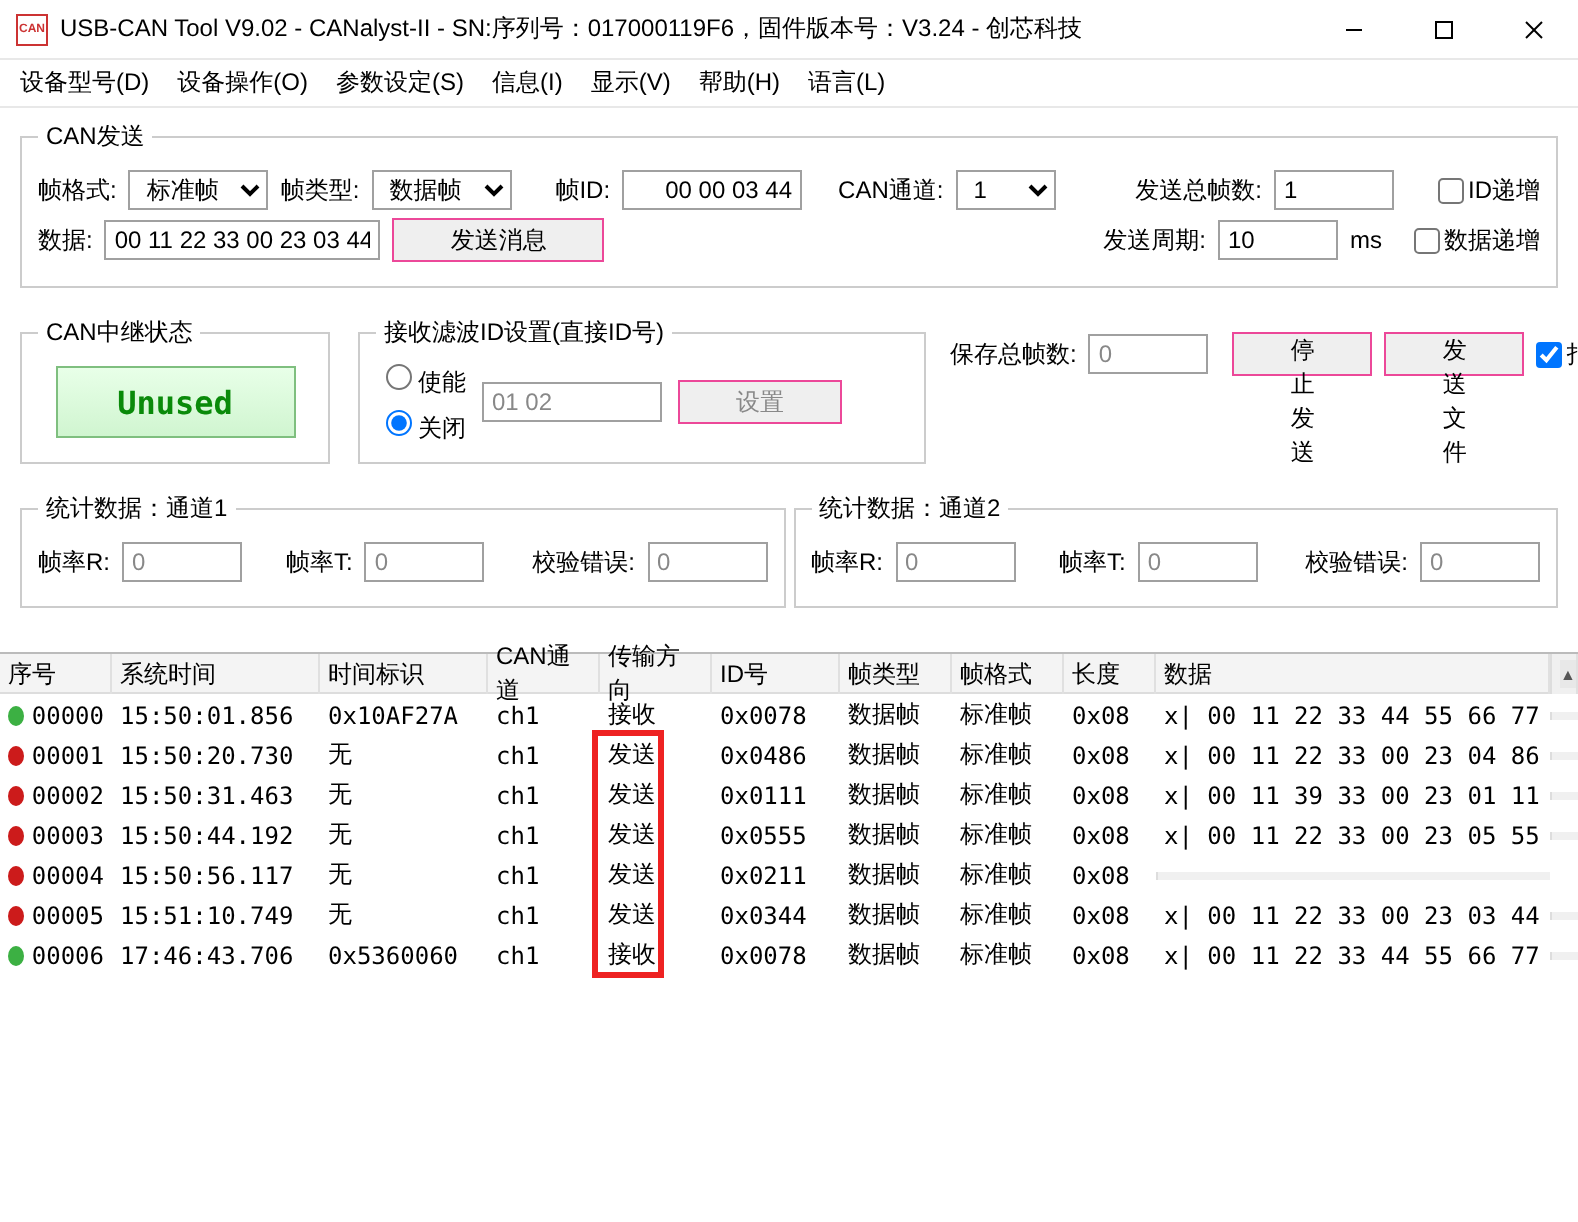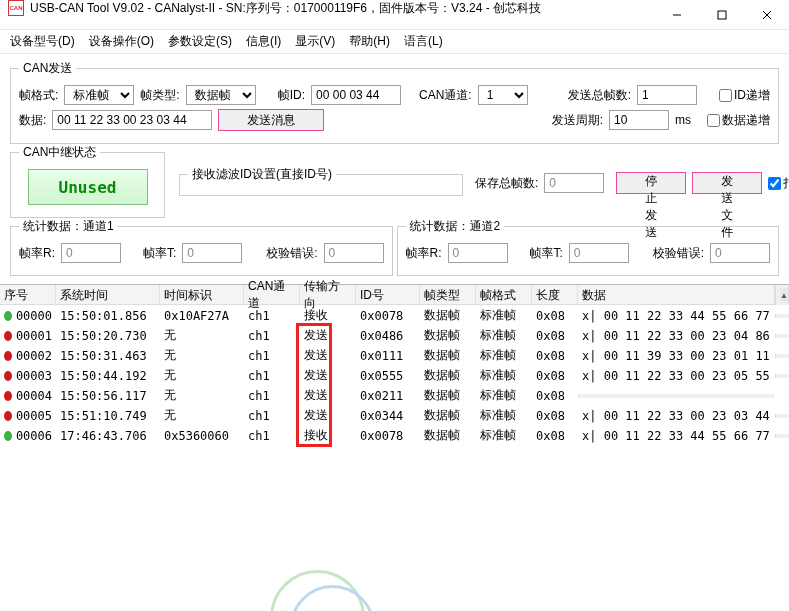--- a/index.html
+++ b/index.html
@@ -6,63 +6,63 @@
   body {
     margin: 0; padding: 0;
     font-family: "Microsoft YaHei", "SimSun", sans-serif;
     font-size: 12px;
     background: #fff;
     color: #000;
     width: 789px;
   }
   .titlebar {
     height: 30px; background: #fff;
-    display: flex; align-items: flex-start;
+    display: flex; align-items: center;
     border-bottom: 1px solid #e8e8e8;
     padding: 0 0 0 8px;
   }
   .titlebar .app-icon {
     width: 16px; height: 16px;
     background: #fff; border:1px solid #c33;
     margin-right: 6px;
     display:flex;align-items:center;justify-content:center;
     font-size:6px;color:#c33;font-weight:bold;
   }
   .titlebar .title { flex:1; font-size:12px; color:#000; }
   .winbtns { display:flex; align-items:stretch; height:30px; }
   .winbtn { width:45px; display:flex; align-items:center; justify-content:center; color:#333; }
   .menubar {
     height: 24px; border-bottom:1px solid #e8e8e8;
     padding: 0 6px; display:flex; align-items:center; gap:6px;
   }
   .menuitem { padding:2px 4px; }
   .content { padding: 6px 8px 8px 8px; }
   fieldset.box {
-    border:1px solid #ccc; padding:4px 8px 8px 8px; margin-bottom:0;
+    border:1px solid #ccc; padding:4px 8px 8px 8px; margin-bottom:14px;
     position:relative;
   }
   fieldset.box > legend { padding:0 4px; font-size:12px; background:#fff; }
   .row { display:flex; align-items:center; gap:6px; margin:4px 0; }
   .row > label { white-space:nowrap; }
   select, input[type=text] {
     border:1px solid #a0a0a0; height:20px; font-size:12px;
     padding:0 4px; background:#fff; font-family:inherit;
   }
   button.winbutton {
     border:1px solid #ec4899; background:#efefef;
     height:22px; padding:0 28px; font-size:12px; font-family:inherit;
   }
   input[type=checkbox]{ margin:0 2px 0 0; vertical-align:middle;}
   .unused-btn {
     width:120px; height:36px; border:1px solid #7fbf7f;
     background: linear-gradient(#e8ffe8,#d0f5d0);
     color:#0a8a0a; font-weight:bold; font-size:16px; font-family: Consolas,monospace;
   }
   .small-input { width:60px; }
-  .groups-row { display:flex; gap:10px; align-items:center;}
+  .groups-row { display:flex; gap:10px; align-items:flex-start;}
   .groups-row > fieldset { flex: 0 0 auto; }
   .stats-row { display:flex; gap:0; }
   .stats-row > fieldset { flex:1; }
   .disabled-input { background:#f0f0f0; color:#888; }
   
   .table-wrap { position:relative; border-top:1px solid #bbb; border-bottom:1px solid #bbb; }
   .table-header,.table-row {
     display:grid;
     grid-template-columns: 56px 104px 84px 56px 56px 64px 56px 56px 46px 1fr 14px;
     align-items:center;
@@ -130,53 +130,61 @@
 
   <fieldset class="box">
     <legend>CAN发送</legend>
     <div class="row">
       <label>帧格式:</label>
       <select style="width:70px"><option>标准帧</option></select>
       <label>帧类型:</label>
       <select style="width:70px"><option>数据帧</option></select>
       <span style="width:10px"></span>
       <label>帧ID:</label>
-      <input type="text" style="width: 90px;" value="00 00 03 44">
+      <input type="text" style="width: 90px; text-align: right;" value="00 00 03 44">
       <span style="width:6px"></span>
       <label>CAN通道:</label>
       <select style="width:50px"><option>1</option></select>
       <span style="flex:1"></span>
       <label>发送总帧数:</label>
       <input type="text" class="small-input" value="1" style="">
       <span style="width:10px"></span>
       <label><input type="checkbox" style=""><span>ID递增</span></label>
     </div>
     <div class="row">
       <label>数据:</label>
-      <input type="text" style="width: 160px;" value="00 11 22 33 00 23 03 44">
+      <input type="text" style="width: 138px;" value="00 11 22 33 00 23 03 44">
       <button class="winbutton">发送消息</button>
       <span style="flex:1"></span>
       <label>发送周期:</label>
       <input type="text" class="small-input" value="10" style="">
       <span>ms</span>
       <span style="width:4px"></span>
       <label><input type="checkbox" style=""><span>数据递增</span></label>
     </div>
   </fieldset>
 
   <div class="groups-row">
     <fieldset class="box" style="width:155px">
       <legend>CAN中继状态</legend>
       <div style="display:flex;justify-content:center;padding:4px 0;">
         <button class="unused-btn">Unused</button>
       </div>
     </fieldset>
 
     <fieldset class="box" style="width:284px">
       <legend>接收滤波ID设置(直接ID号)</legend>
+      <div style="display:flex;align-items:center;gap:8px;">
+        <div style="display:flex;flex-direction:column;gap:2px;">
+          <label><input type="radio" name="flt" style=""><span>使能</span></label>
+          <label><input type="radio" name="flt" checked="" style=""><span>关闭</span></label>
+        </div>
+        <input type="text" class="disabled-input" style="width: 90px;" value="01 02">
+        <button class="winbutton disabled-input">设置</button>
+      </div>
     </fieldset>
 
     <div style="flex:1;display:flex;gap:6px;padding-top:4px;">
       <div class="row">
         <label>保存总帧数:</label>
         <input type="text" class="disabled-input small-input" readonly="" value="0" style="">
         <span style="flex:1"></span>
         <button class="winbutton">停止发送</button>
         <button class="winbutton">发送文件</button>
       </div>

